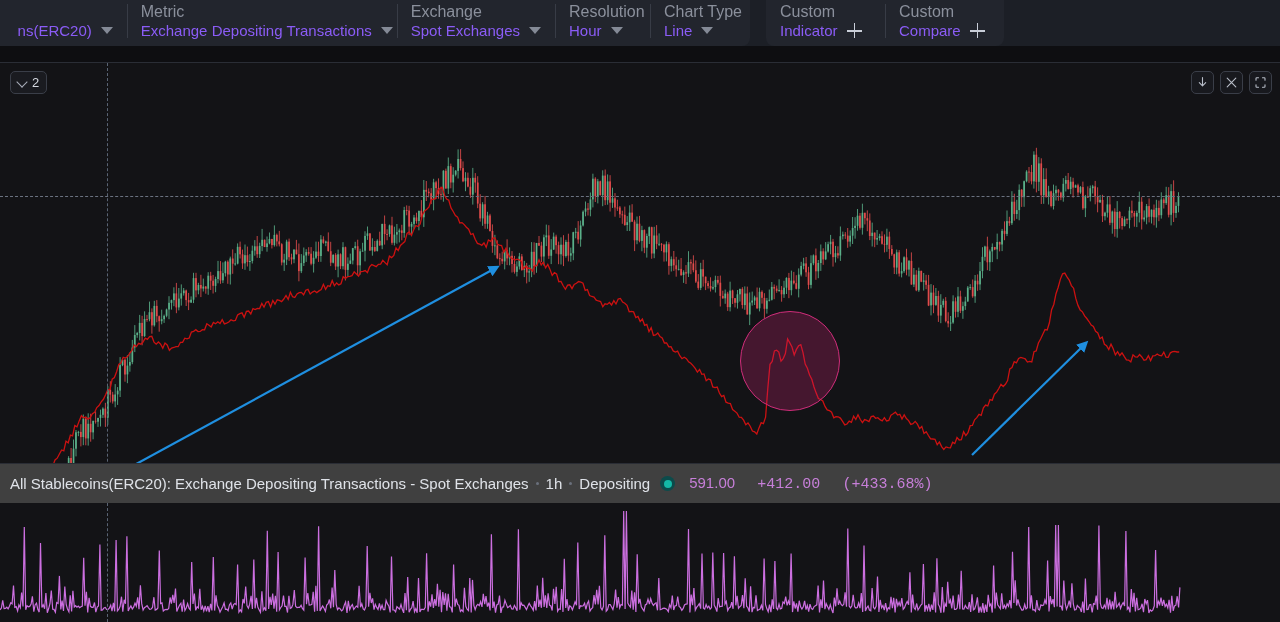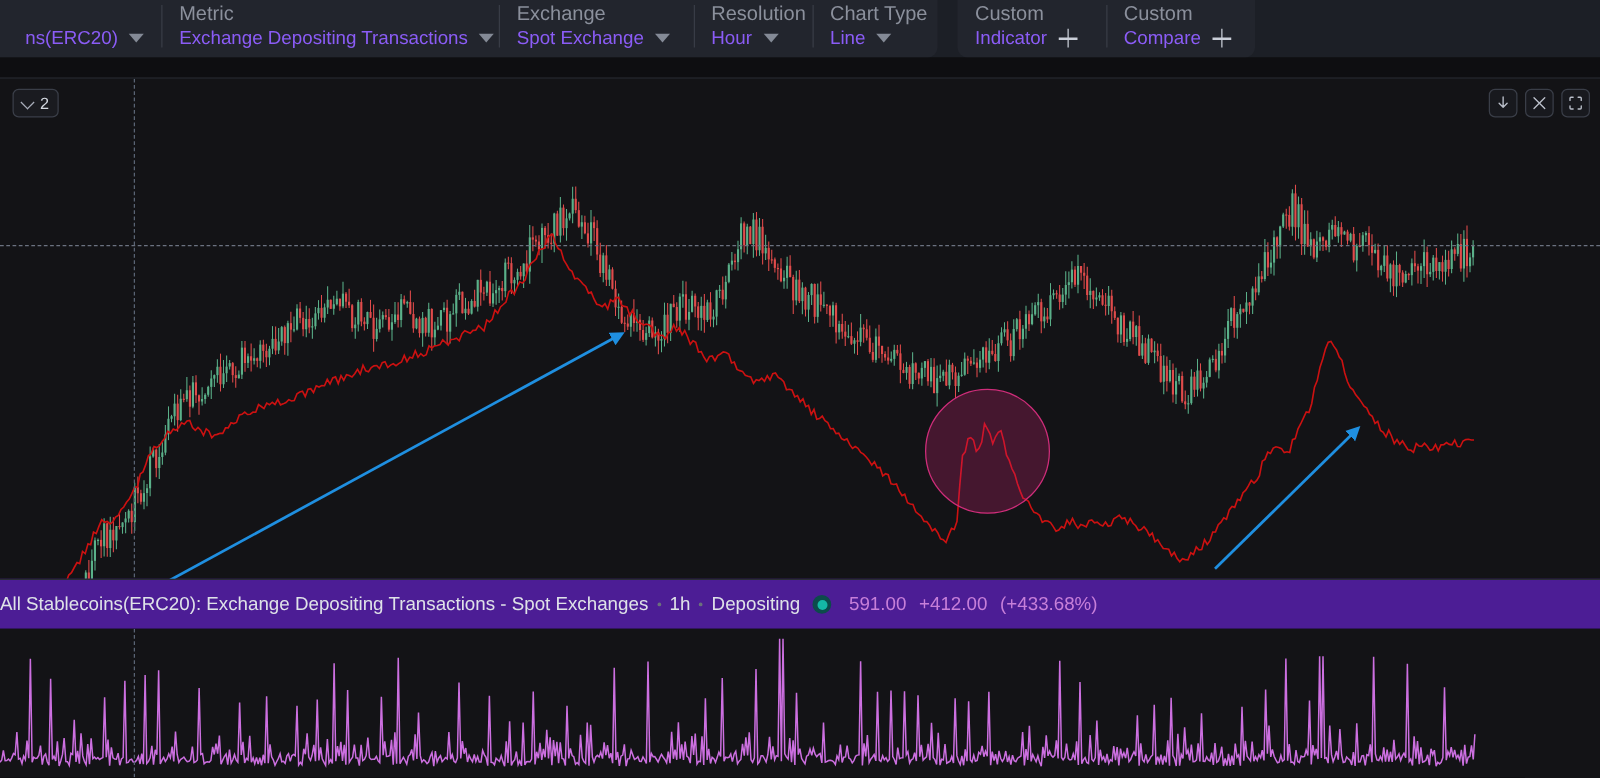--- a/index.html
+++ b/index.html
@@ -128,39 +128,39 @@
   svg.annot-layer, svg.series-layer {
     position: absolute; left: 0; top: 0; width: 1280px; height: 400px;
     overflow: visible;
   }
   svg.annot-layer { z-index: 16; }
 
   
   .legend-bar {
     position: absolute; left: 0; top: 463px; width: 1280px; height: 40px;
     border-top: 1px solid #2a2d35;
-    background: #4c1d95;
-    display: flex; align-items: center; gap: 0;
+    background: #404040;
+    display: flex; align-items: center; padding-left: 10px; gap: 0;
   }
   .legend-title { font-size: 15px; color: #dfe2e8; line-height: 19px; white-space: nowrap; }
   .legend-dot-sep {
     display: inline-block; width: 3px; height: 3px; border-radius: 50%;
     background: #6a707c; margin: 0 7px; vertical-align: middle;
   }
   .legend-res { font-size: 15px; color: #dfe2e8; }
   .legend-src { font-size: 15px; color: #dfe2e8; }
   .legend-swatch {
     width: 15px; height: 15px; border-radius: 50%;
     background: #0c4b4b; border: 0;
     display: flex; align-items: center; justify-content: center;
     margin: 0 14px 0 10px;
   }
   .legend-swatch i { width: 8px; height: 8px; border-radius: 50%; background: #14b8a6; display: block; }
   .legend-values { font-size: 15px; color: #c77fd9; white-space: nowrap; }
-  .legend-values .v2 { margin-left: 6px; }
+  .legend-values .v2 { margin-left: 18px; font-family: Liberation Mono, monospace; }
 
   
   .volume-panel {
     position: absolute; left: 0; top: 503px; width: 1280px; height: 119px;
     background: #131316; overflow: hidden;
   }
   svg.vol-layer {
     position: absolute; left: 0; top: 0; width: 1280px; height: 119px;
   }
   .vline-vol {
@@ -189,21 +189,21 @@
         <div class="tb-label">Metric</div>
         <div class="tb-value-row">
           <span class="tb-value">Exchange Depositing Transactions</span>
           <span class="caret"></span>
         </div>
       </div>
 
       <div class="tb-cell" style="width:165px;">
         <div class="tb-label">Exchange</div>
         <div class="tb-value-row">
-          <span class="tb-value">Spot Exchange</span>
+          <span class="tb-value">Spot Exchanges</span>
           <span class="caret"></span>
         </div>
       </div>
 
       <div class="tb-cell" style="width:95px;">
         <div class="tb-label">Resolution</div>
         <div class="tb-value-row">
           <span class="tb-value">Hour</span>
           <span class="caret"></span>
         </div>

